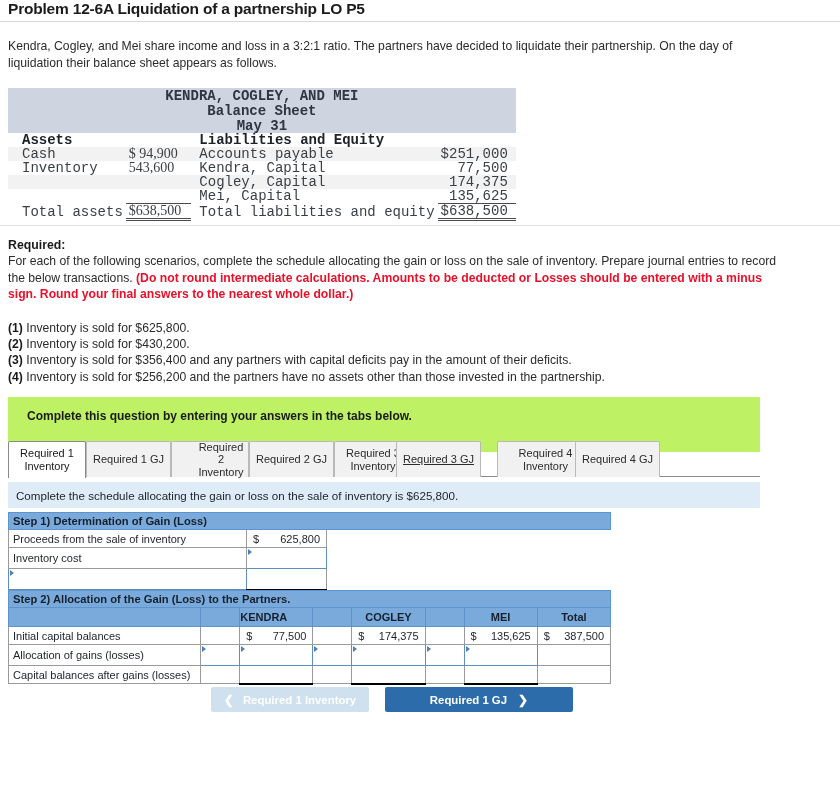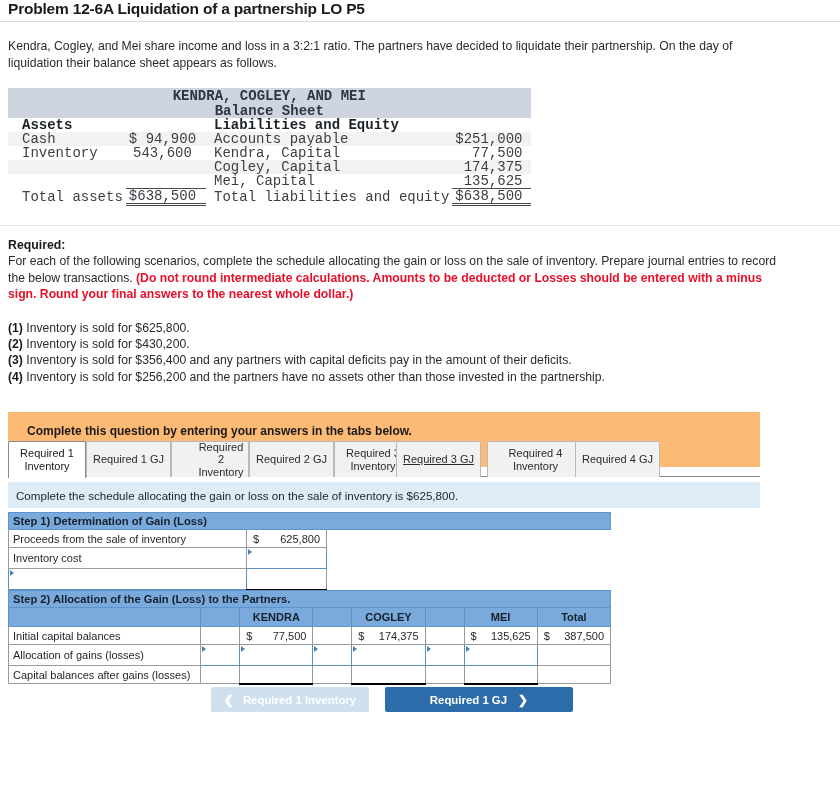--- a/index.html
+++ b/index.html
@@ -37,41 +37,41 @@
     font-size: 14px; color: #3a3f44;
   }
   .bs td { padding: 0 3px; height: 14px; line-height: 14px; white-space: nowrap; }
   .bs .hdrblock td {
     background: #ced4e0; text-align: center; font-weight: bold;
     color: #2f3640; height: 15px;
   }
   .bs tr.alt td { background: #f2f2f2; }
   .bs tr.plain td { background: #ffffff; }
   .bs .lbl  { width: 95px; padding-left: 14px; }
-  .bs .amt  { width: 80px; text-align: center; padding-right: 10px; }
+  .bs .amt  { width: 80px; text-align: left; padding-right: 10px; font-family: Liberation Serif, serif; }
   .bs .lbl2 { width: 190px; padding-left: 8px; }
   .bs .amt2 { width: 81px; text-align: right; padding-right: 8px; }
   .bs .bold { font-weight: bold; color: #1d2227; }
   .bs .u1 { border-bottom: 1px solid #4a4a4a; }
   .bs .u2 { border-bottom: 3px double #4a4a4a; }
   .bs-end { position: absolute; left: 0; top: 225px; width: 840px; height: 1px; background: #e2e2e2; }
 
   
   .req-wrap { position: absolute; left: 8px; top: 238px; width: 780px; }
   .req-head { font-size: 12.3px; font-weight: bold; color: #1a1a1a; }
   .req-body { font-size: 12.2px; line-height: 16.5px; color: #2b2b2b; margin-top: 1px; }
   .req-red { color: #e8102a; font-weight: bold; text-align: center; }
   .scen { margin-top: 17px; font-size: 12.2px; line-height: 16.4px; color: #2b2b2b; }
   .scen div { white-space: nowrap; }
   .scen b { color: #1a1a1a; }
 
   
   .gray-band {
-    position: absolute; left: 8px; top: 412px; width: 752px; height: 55px;
-    background: #fdba74;
+    position: absolute; left: 8px; top: 397px; width: 752px; height: 55px;
+    background: #bef264;
   }
   .gray-band span {
     position: absolute; left: 19px; top: 12px;
     font-size: 12px; font-weight: bold; color: #1a1a1a;
   }
 
   
   .tabbar {
     position: absolute; left: 8px; top: 441px; width: 752px; height: 36px;
   }
@@ -170,20 +170,23 @@
 
   <div class="intro">Kendra, Cogley, and Mei share income and loss in a 3:2:1 ratio. The partners have decided to liquidate their partnership. On the day of liquidation their balance sheet appears as follows.</div>
 
   <table class="bs">
     <tbody>
       <tr class="hdrblock">
         <td colspan="4">KENDRA, COGLEY, AND MEI</td>
       </tr>
       <tr class="hdrblock">
         <td colspan="4">Balance Sheet</td>
+      </tr>
+      <tr class="hdrblock">
+        <td colspan="4">May 31</td>
       </tr>
 
       <tr class="plain">
         <td class="lbl bold">Assets</td>
         <td class="amt"></td>
         <td class="lbl2 bold">Liabilities and Equity</td>
         <td class="amt2"></td>
       </tr>
 
       <tr class="alt">
@@ -254,21 +257,21 @@
       </div>
     <div class="tab" style="left:241px; width:85px;">
         <span>Required 2 GJ</span>
       </div>
     <div class="tab" style="left:326px; width:78px;">
         <span>Required 3 Inventory</span>
       </div>
     <div class="tab" style="left:388px; width:85px;text-decoration:underline;">
         <span>Required 3 GJ</span>
       </div>
-    <div class="tab" style="left:479px; width:97px;">
+    <div class="tab" style="left:489px; width:97px;">
         <span>Required 4 Inventory</span>
       </div>
     <div class="tab" style="left:567px; width:85px;justify-content:flex-end;">
         <span>Required 4 GJ</span>
       </div>
   </div>
 
   <div class="blue-band">
     <span>Complete the schedule allocating the gain or loss on the sale of inventory is $625,800.</span>
   </div>
@@ -296,21 +299,21 @@
 
   <table class="grid step2">
     <tbody>
       <tr class="steptitle">
         <td colspan="8">Step 2) Allocation of the Gain (Loss) to the Partners.</td>
       </tr>
 
       <tr class="colhdr">
         <td class="lbl"></td>
         <td class="sp"></td>
-        <td class="num" style="text-align:center;padding-right:0;">KENDRA</td>
+        <td class="num" style="text-align:left;padding-right:0;">KENDRA</td>
         <td class="sp"></td>
         <td class="num" style="text-align:center;padding-right:0;">COGLEY</td>
         <td class="sp"></td>
         <td class="num" style="text-align:center;padding-right:0;">MEI</td>
         <td class="num" style="text-align:center;padding-right:0;">Total</td>
       </tr>
 
       <tr>
         <td class="lbl">Initial capital balances</td>
         <td class="sp"></td>

